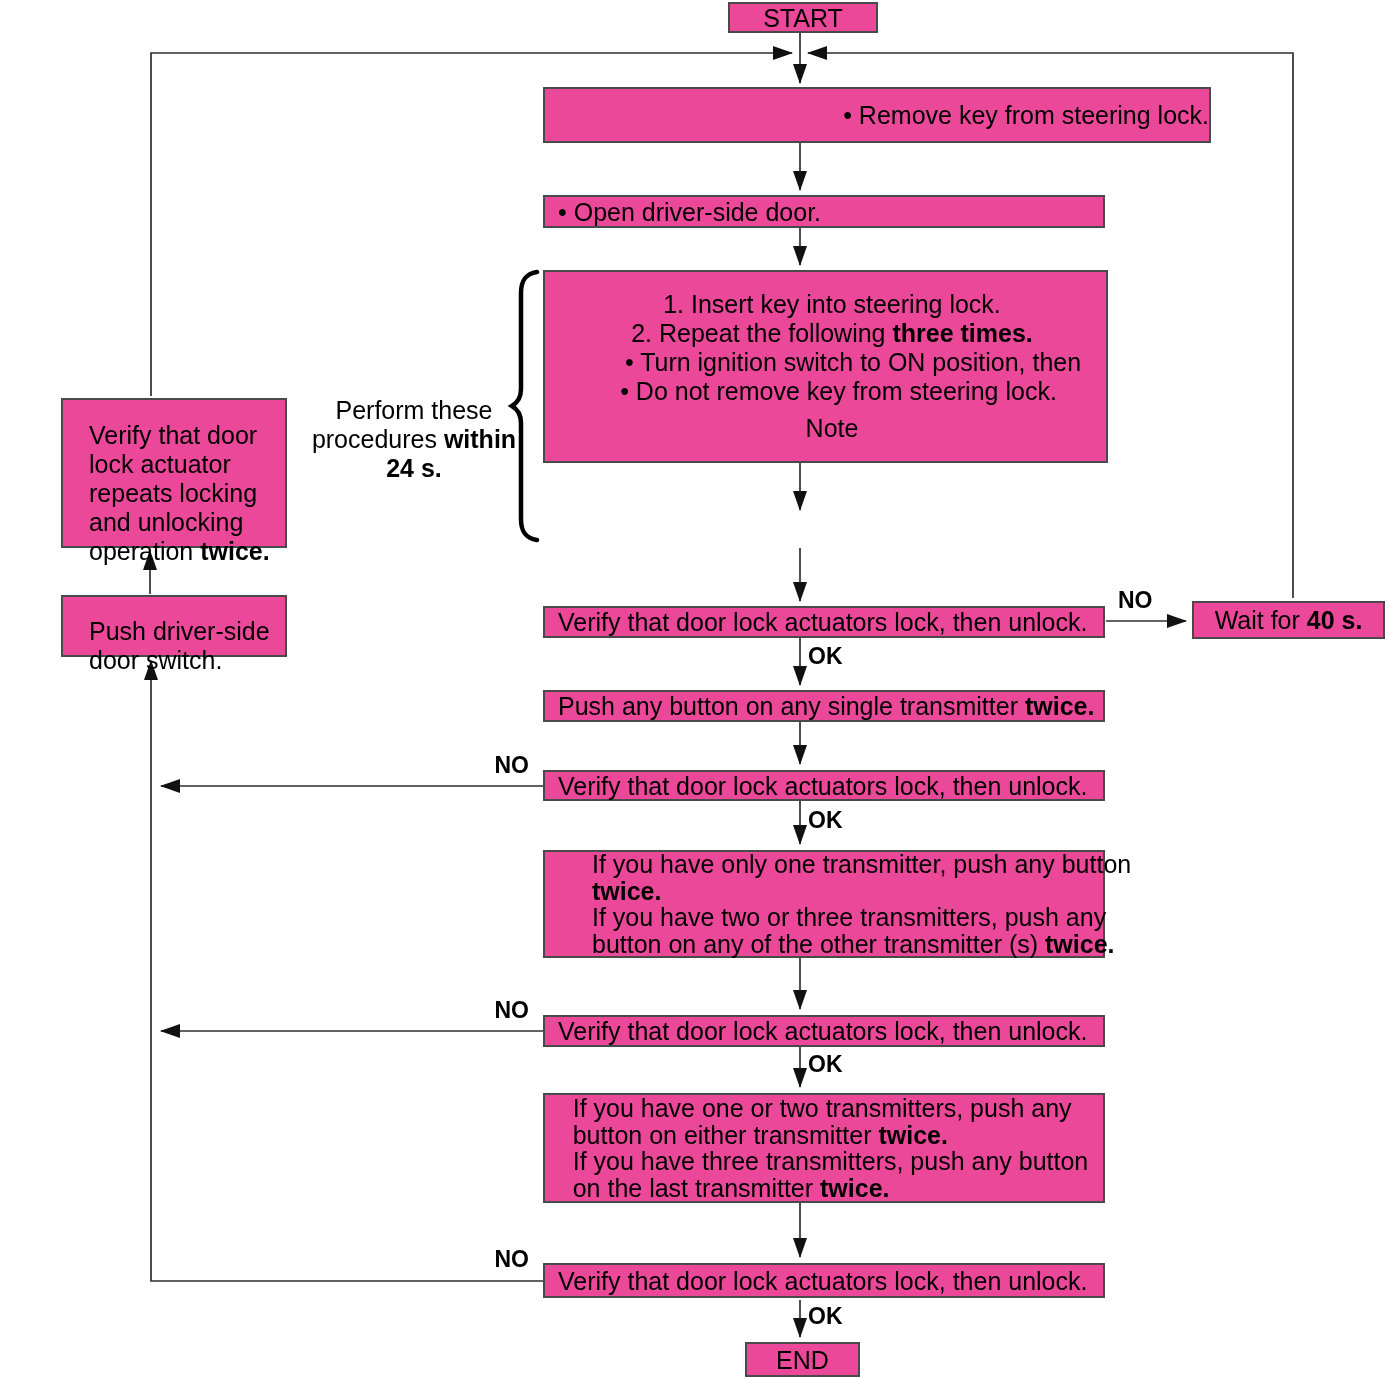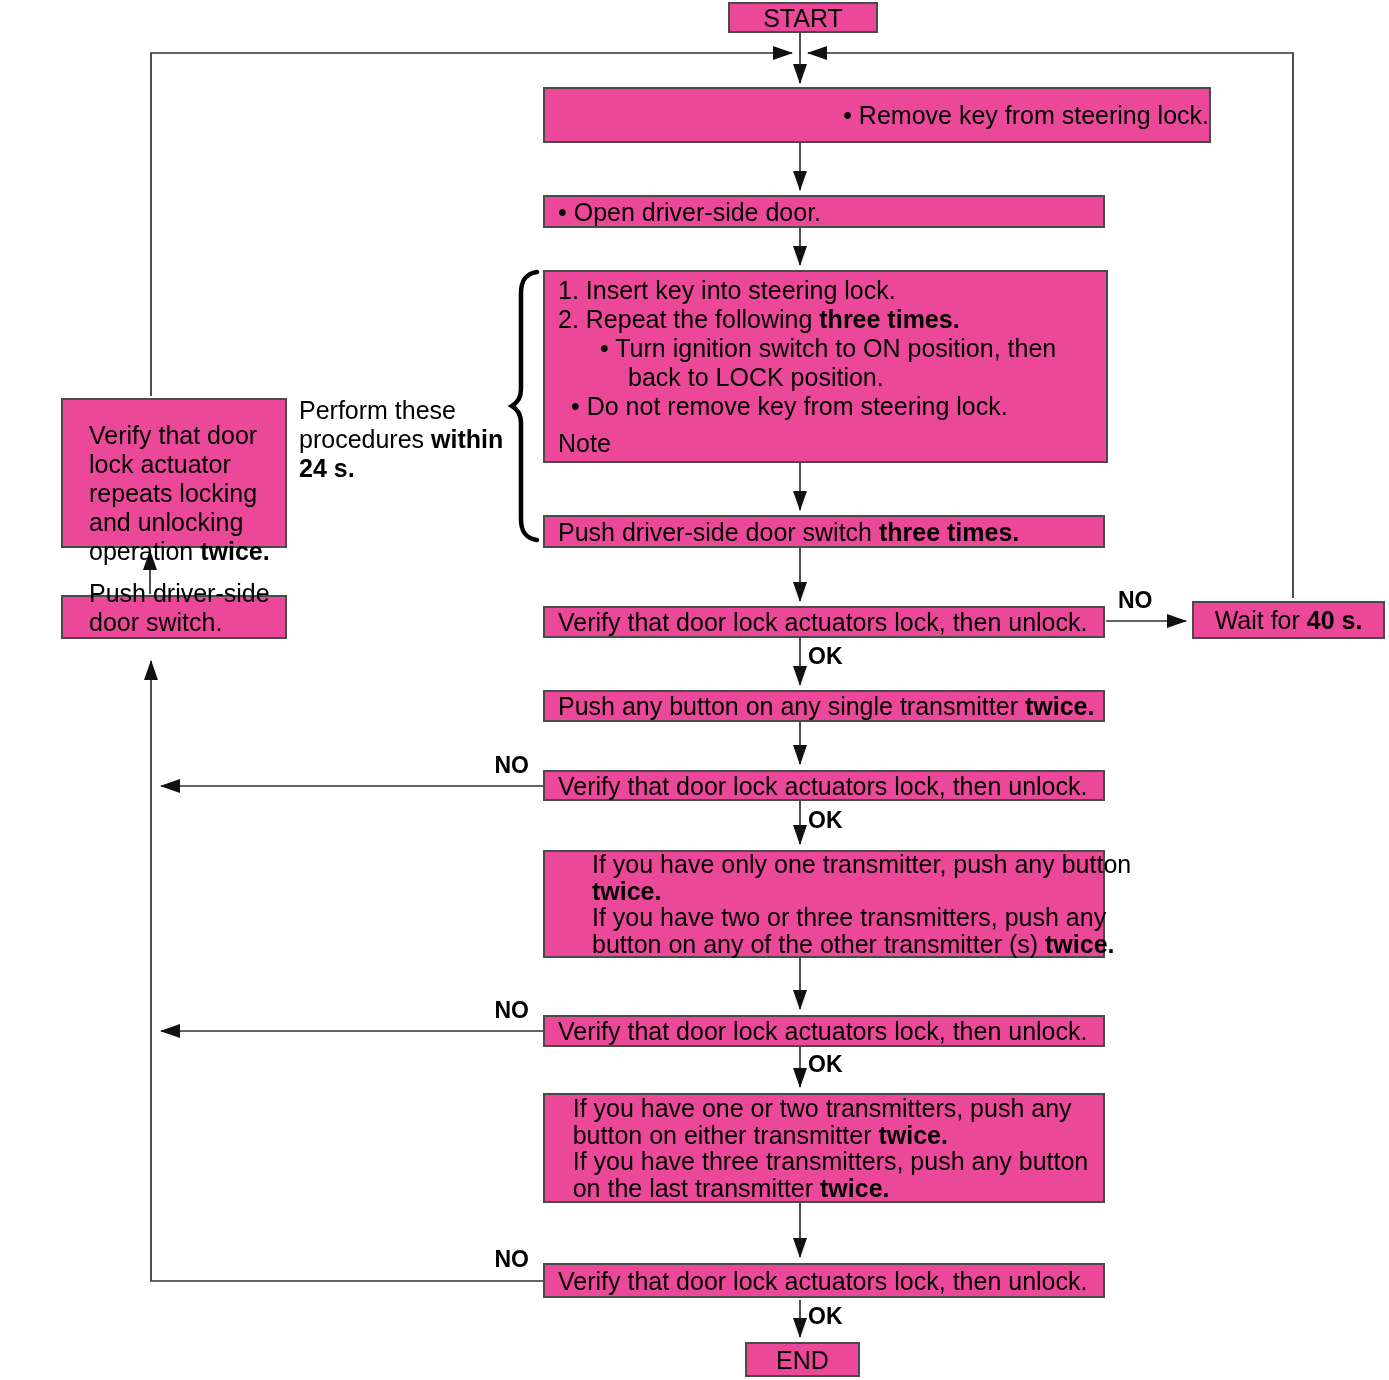--- a/index.html
+++ b/index.html
@@ -22,21 +22,21 @@
     justify-content:center;
     font-size:25px;
     line-height:28px;
   }
   .node .content{padding-left:13px;}
   .node.plain{border:none;background:transparent;}
   .node.center{text-align:center;}
   .node.center .content{padding-left:0;}
   .node.leftcol .content{padding-left:26px;margin-top:40px;}
   .node.leftcol{line-height:29px;}
-  .node.big{line-height:29px;}
+  .node.big{line-height:29px;text-align:center;}
   .node.tight{line-height:26.5px;}
   .ln{white-space:nowrap;}
   .ln .b{font-weight:bold;}
   .ind1{padding-left:42px;}
   .ind2{padding-left:70px;}
   .ind3{padding-left:13px;}
   .gap{margin-top:8px;}
   .edge-label{
     position:absolute;
     font-weight:bold;
@@ -95,31 +95,25 @@
     <div class="content">
         <div class="ln"><span>• Open driver-side door.</span></div>
       </div>
   </div>
 
   <div class="node big" style="left:543px;top:270px;width:565px;height:193px;">
     <div class="content">
         <div class="ln"><span>1. Insert key into steering lock.</span></div>
         <div class="ln"><span>2. Repeat the following </span><span class="b">three times.</span></div>
         <div class="ln ind1"><span>• Turn ignition switch to ON position, then</span></div>
-        <div class="ln ind2"><span>back to LOCK position.</span></div>
         <div class="ln ind3"><span>• Do not remove key from steering lock.</span></div>
         <div class="ln gap"><span>Note</span></div>
       </div>
   </div>
 
-  <div class="node" style="left:543px;top:515px;width:562px;height:33px;">
-    <div class="content">
-        <div class="ln"><span>Push driver-side door switch </span><span class="b">three times.</span></div>
-      </div>
-  </div>
 
   <div class="node" style="left:543px;top:606px;width:562px;height:32px;">
     <div class="content">
         <div class="ln"><span>Verify that door lock actuators lock, then unlock.</span></div>
       </div>
   </div>
 
   <div class="node center" style="left:1192px;top:601px;width:193px;height:38px;">
     <div class="content">
         <div class="ln"><span>Wait for </span><span class="b">40 s.</span></div>
@@ -175,21 +169,21 @@
   <div class="node leftcol" style="left:61px;top:398px;width:226px;height:150px;">
     <div class="content">
         <div class="ln"><span>Verify that door</span></div>
         <div class="ln"><span>lock actuator</span></div>
         <div class="ln"><span>repeats locking</span></div>
         <div class="ln"><span>and unlocking</span></div>
         <div class="ln"><span>operation </span><span class="b">twice.</span></div>
       </div>
   </div>
 
-  <div class="node leftcol" style="left:61px;top:595px;width:226px;height:44px;justify-content:flex-end;">
+  <div class="node leftcol" style="left:61px;top:595px;width:226px;height:62px;">
     <div class="content">
         <div class="ln"><span>Push driver-side</span></div>
         <div class="ln"><span>door switch.</span></div>
       </div>
   </div>
 
   <div class="node plain big" style="left:299px;top:394px;width:230px;height:90px;">
     <div class="content" style="padding-left:0;">
         <div class="ln"><span>Perform these</span></div>
         <div class="ln"><span>procedures </span><span class="b">within</span></div>

